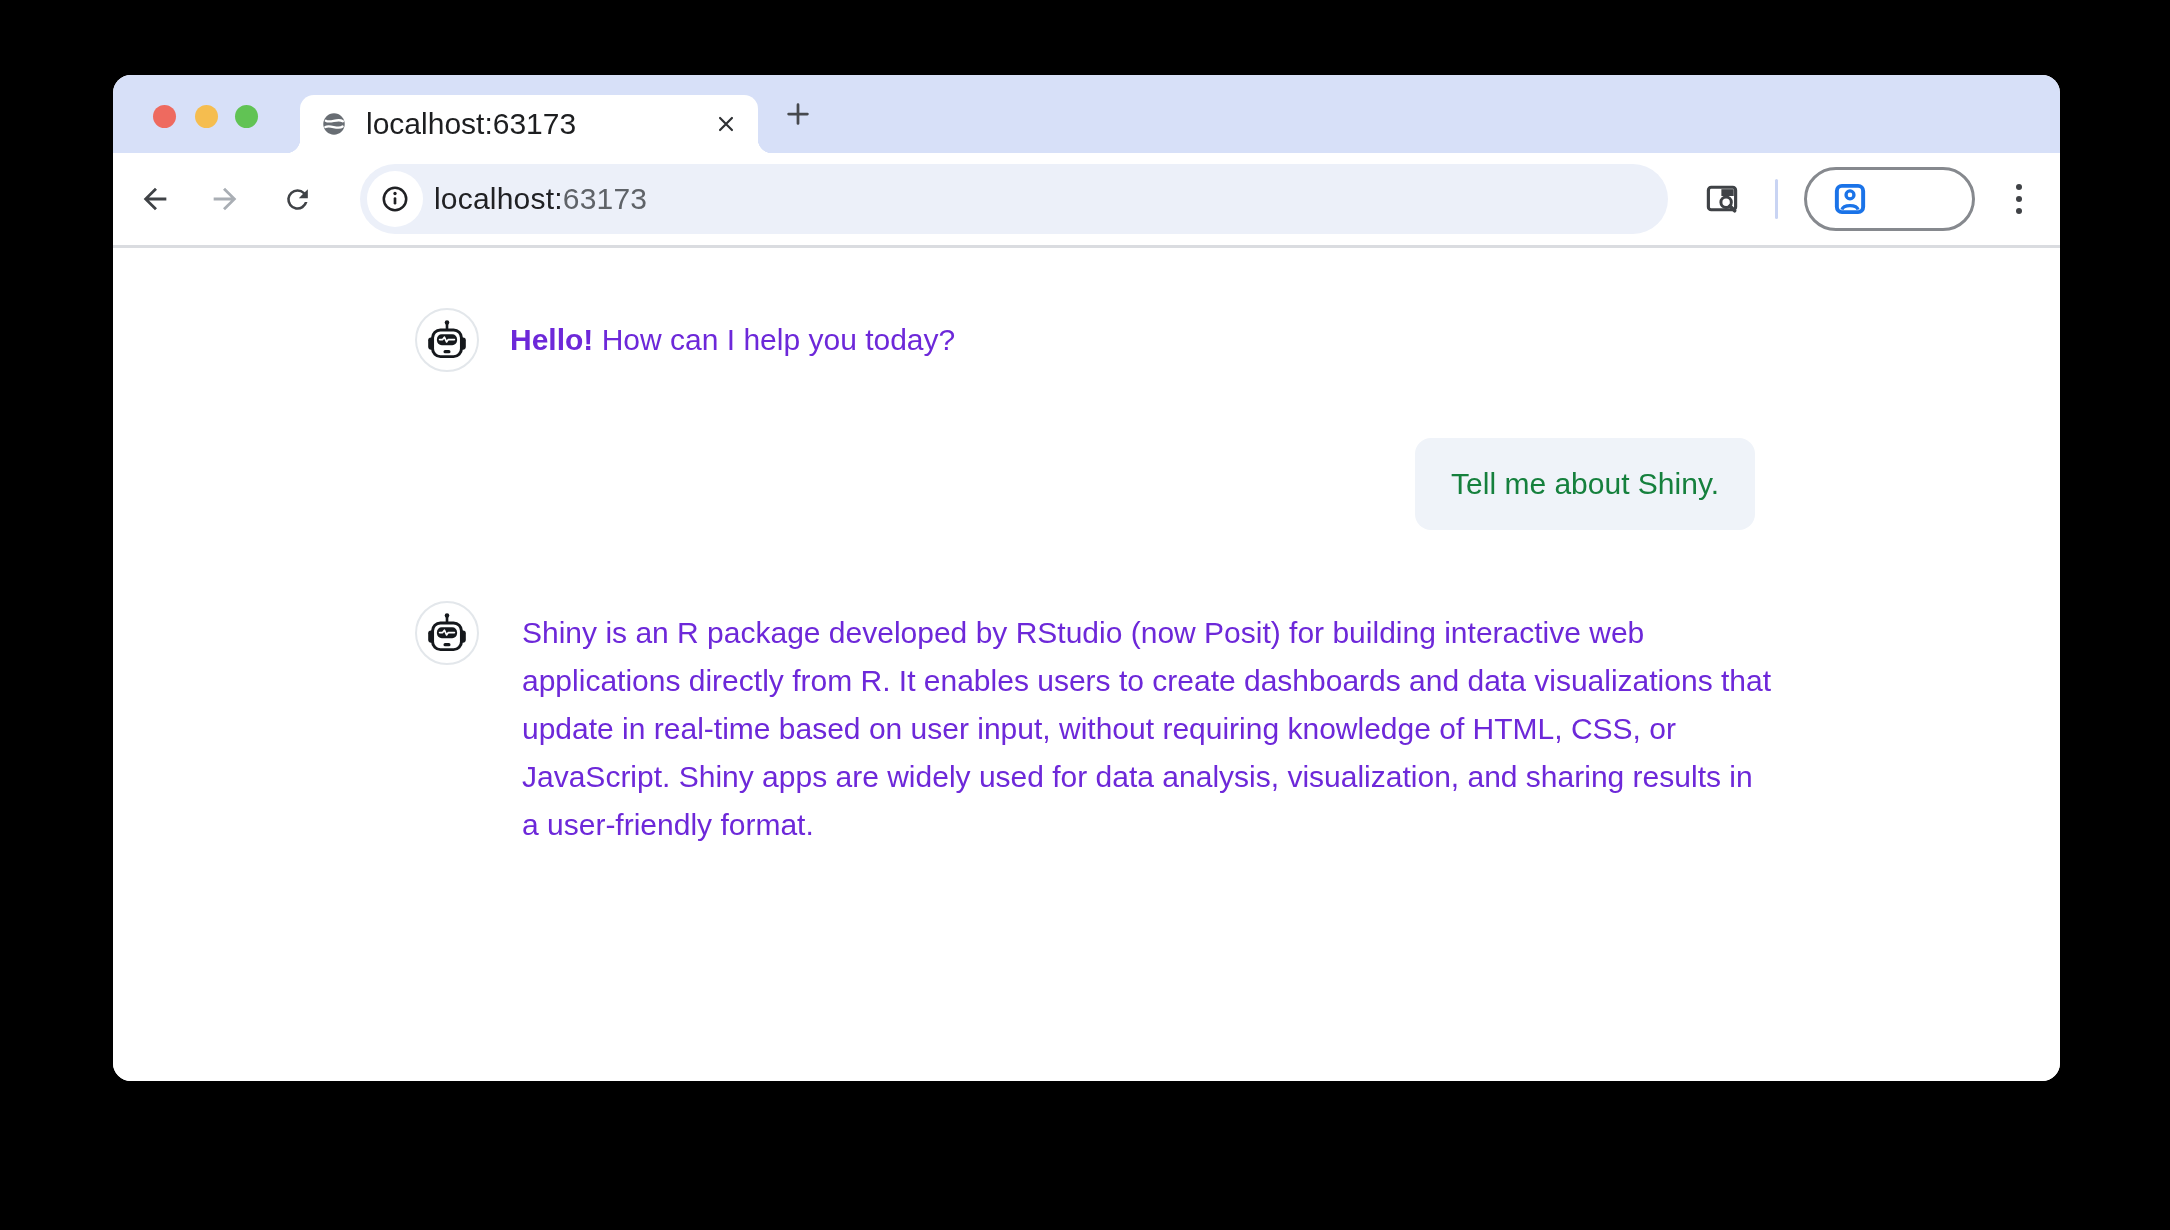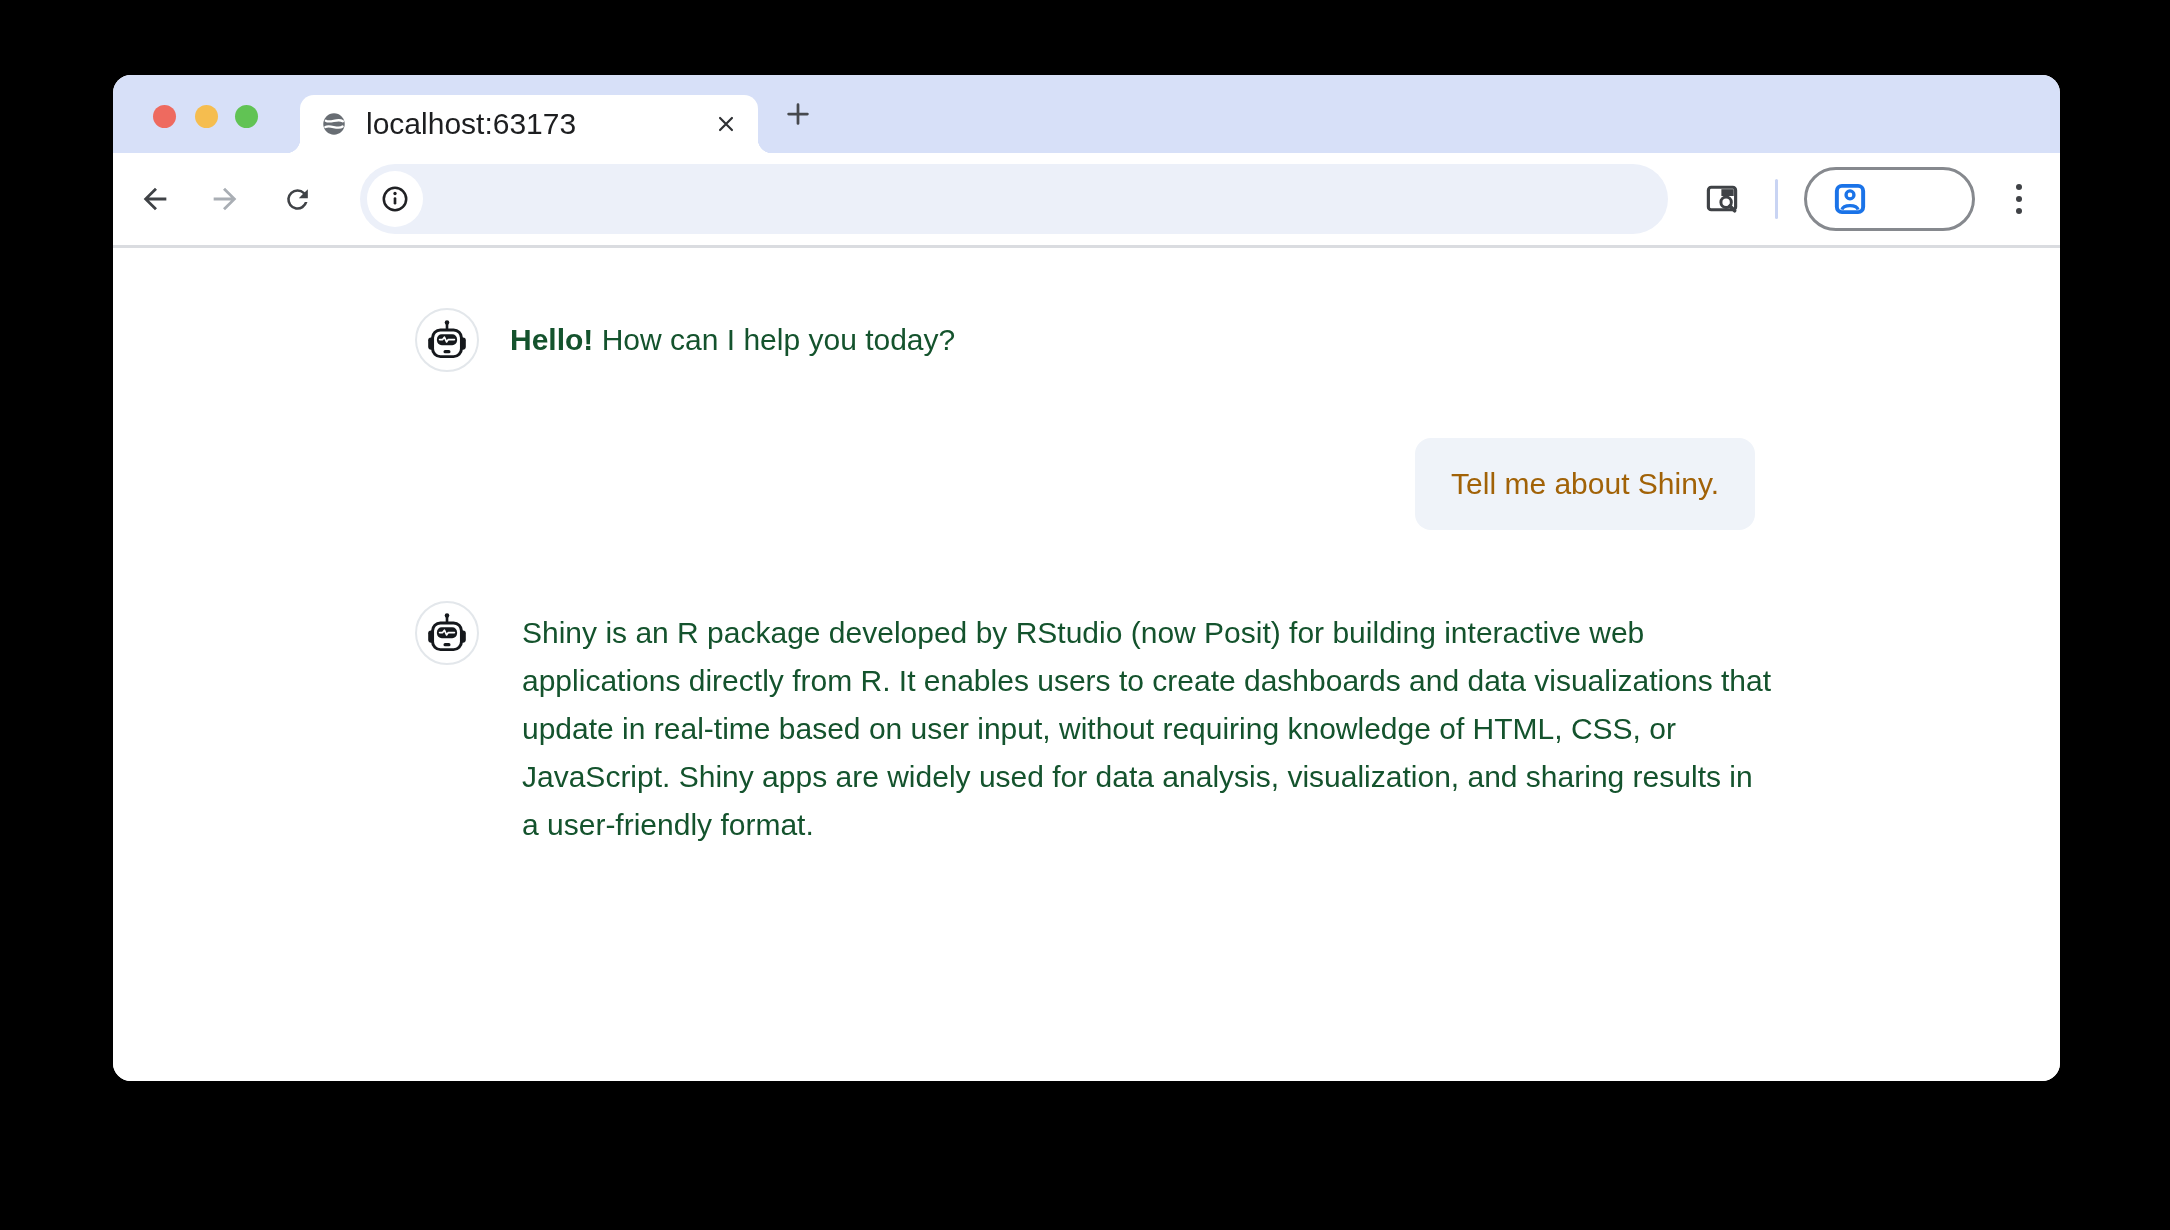--- a/index.html
+++ b/index.html
@@ -86,29 +86,29 @@
   .msg-row { display: flex; align-items: flex-start; }
   .msg-assistant-1 { left: 0; top: 57px; }
   .msg-assistant-2 { left: 0; top: 350px; gap: 12px; }
   .avatar {
     width: 64px; height: 64px; border-radius: 50%;
     border: 2px solid #e3e7eb; background: #ffffff; flex: 0 0 auto;
     display: flex; align-items: center; justify-content: center;
   }
   .msg-text {
     margin-left: 31px; margin-top: 8px;
-    font-size: 30px; line-height: 48px; color: #14532d; width: 1250px;
+    font-size: 30px; line-height: 48px; color: #6d28d9; width: 1250px;
   }
   .msg-text b { font-weight: bold; }
 
   .bubble-user {
     right: 0; top: 187px; height: 92px;
     background: #eff3f9; border-radius: 16px;
     display: inline-flex; align-items: center; padding: 0 36px;
-    font-size: 30px; color: #a16207; white-space: nowrap;
+    font-size: 30px; color: #15803d; white-space: nowrap;
   }
 
   
   .composer { left: 0; top: 708px; width: 1340px; height: 68px; }
   .composer input {
     width: 100%; height: 68px;
     border: 3px solid #7aa6ca; border-radius: 34px;
     box-shadow: 0 0 0 7px #d5e1ef;
     padding: 0 80px 0 30px;
     font-family: "Liberation Sans", sans-serif;
@@ -175,20 +175,24 @@
     </button>
 
     <div class="abs addressbar">
       <button class="abs icon-btn site-info">
         <svg width="32" height="32" viewBox="0 0 24 24">
           <circle cx="12" cy="12" r="8.4" stroke="#202124" stroke-width="1.9" fill="none"></circle>
           <rect x="11" y="10.6" width="2" height="5.6" rx="1" fill="#202124"></rect>
           <circle cx="12" cy="7.9" r="1.25" fill="#202124"></circle>
         </svg>
       </button>
+      <div class="abs url">
+        <span class="host">localhost:</span>
+          <span class="port">63173</span>
+      </div>
     </div>
 
     <button class="abs icon-btn btn-tabsearch">
       <svg width="38" height="38" viewBox="0 0 24 24">
         <rect x="3.4" y="4.6" width="17.2" height="14.2" rx="1.8" stroke="#3f4246" stroke-width="2" fill="none"></rect>
         <rect x="11.6" y="5.8" width="7.8" height="4.3" fill="#3f4246"></rect>
         <circle cx="14.6" cy="14" r="3.3" stroke="#3f4246" stroke-width="1.9" fill="#ffffff"></circle>
         <line x1="17" y1="16.4" x2="20" y2="19.4" stroke="#3f4246" stroke-width="2.3" stroke-linecap="round"></line>
       </svg>
     </button>

